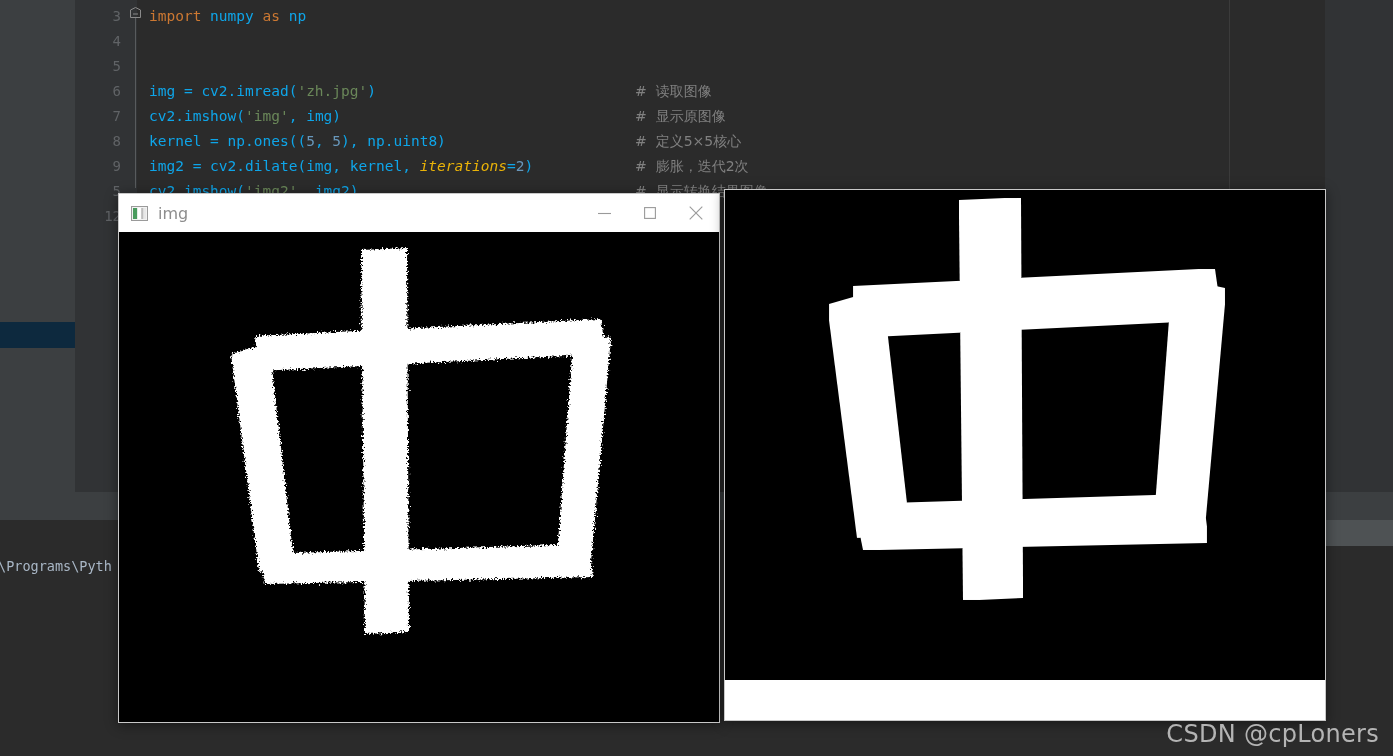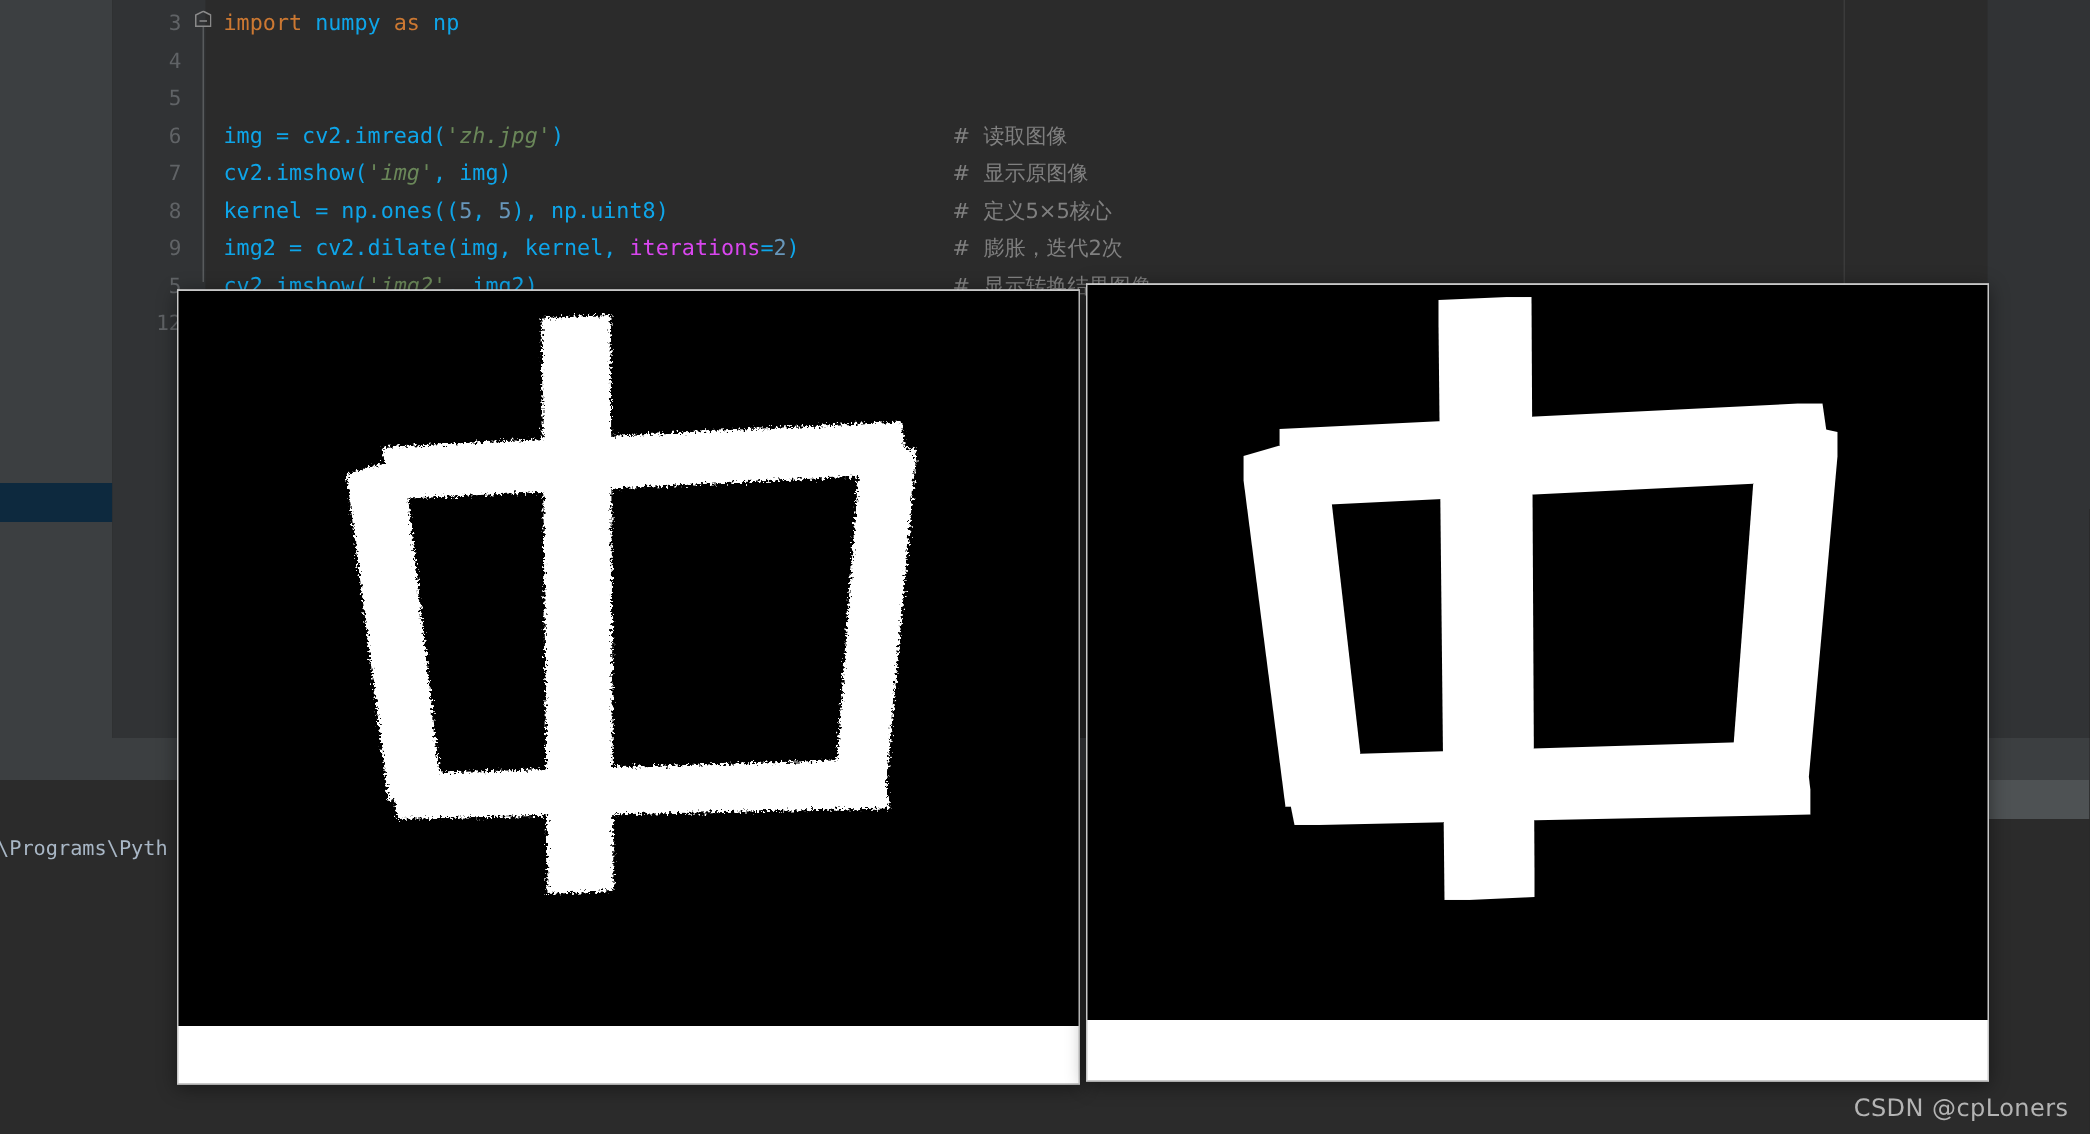--- a/index.html
+++ b/index.html
@@ -105,23 +105,23 @@
   .code-cmt  {
     position: absolute;
     left: 486px;
     color: #808080;
     font-family: "DejaVu Sans", "Liberation Sans", sans-serif;
     font-size: 14px;
     text-align: center;
   }
   .kw   { color: #cc7832; text-align: center; }
   .pln  { color: #0ea5e9; }
-  .str  { color: #6a8759; font-style: italic; }
+  .str  { color: #6a8759; }
   .num  { color: #6897bb; }
-  .arg  { color: #d946ef; }
+  .arg  { color: #eab308; font-style: italic; }
 
   #margin-guide {
     position: absolute;
     left: 1154px; top: 0;
     width: 1px; height: 100%;
     background: #3b3b3b;
   }
 
   
   #right-strip {
@@ -214,21 +214,21 @@
   
   #win-img2 { left: 724px; top: 189px; width: 602px; height: 532px; }
   #win-img2 .cv-titlebar { height: 40px; }
   #win-img2 .cv-title { color: #1a1a1a; }
   #win-img2 .cv-canvas { height: 490px; }
 
   
   #watermark {
     position: absolute;
     right: 14px; bottom: 8px;
-    font-size: 16px;
+    font-size: 24px;
     color: #b4b4b4;
     font-family: "DejaVu Sans", "Liberation Sans", sans-serif;
     letter-spacing: 0.3px;
   }
 </style>
 </head>
 <body>
 
 <div id="ide">
 
@@ -272,20 +272,48 @@
 
   <div id="console">
     <div id="console-text">\Programs\Pyth</div>
   </div>
 
   <div id="console-tabrow"></div>
   <div id="console-tabrow2"></div>
 </div>
 
 <div class="cv-window" id="win-img">
+  <div class="cv-titlebar">
+    <svg class="cv-icon" viewBox="0 0 17 15">
+      <rect x="0.5" y="0.5" width="16" height="14" fill="#f2f2f2" stroke="#9a9a9a" stroke-width="1"></rect>
+      <rect x="2" y="2" width="4.2" height="11" fill="#4a9b5e"></rect>
+      <rect x="6.6" y="2" width="3.2" height="11" fill="#ffffff"></rect>
+      <rect x="10.2" y="2" width="2.2" height="11" fill="#bdbdbd"></rect>
+      <rect x="12.8" y="2" width="2.2" height="11" fill="#e8e8e8"></rect>
+    </svg>
+    <span class="cv-title">img</span>
+    <div class="cv-btns">
+      <div class="cv-btn">
+        <svg width="13" height="13" viewBox="0 0 13 13">
+            <line x1="0" y1="6.5" x2="13" y2="6.5" stroke="#9a9a9a" stroke-width="1.1"></line>
+          </svg>
+      </div>
+      <div class="cv-btn">
+        <svg width="12" height="12" viewBox="0 0 12 12">
+            <rect x="0.6" y="0.6" width="10.8" height="10.8" fill="none" stroke="#9a9a9a" stroke-width="1.1"></rect>
+          </svg>
+      </div>
+      <div class="cv-btn">
+        <svg width="14" height="14" viewBox="0 0 14 14">
+            <line x1="0.7" y1="0.7" x2="13.3" y2="13.3" stroke="#9a9a9a" stroke-width="1.1"></line>
+            <line x1="13.3" y1="0.7" x2="0.7" y2="13.3" stroke="#9a9a9a" stroke-width="1.1"></line>
+          </svg>
+      </div>
+    </div>
+  </div>
   <div class="cv-canvas">
     <svg width="600" height="490" viewBox="0 0 600 490">
       <defs>
         <filter id="rough1" x="-20%" y="-20%" width="140%" height="140%">
           <feTurbulence type="fractalNoise" baseFrequency="0.55" numOctaves="4" seed="7" result="n"></feTurbulence>
           <feDisplacementMap in="SourceGraphic" in2="n" scale="7" xChannelSelector="R" yChannelSelector="G"></feDisplacementMap>
         </filter>
       </defs>
       <rect width="600" height="490" fill="#000000"></rect>
       <g filter="url(#rough1)" fill="#ffffff">

